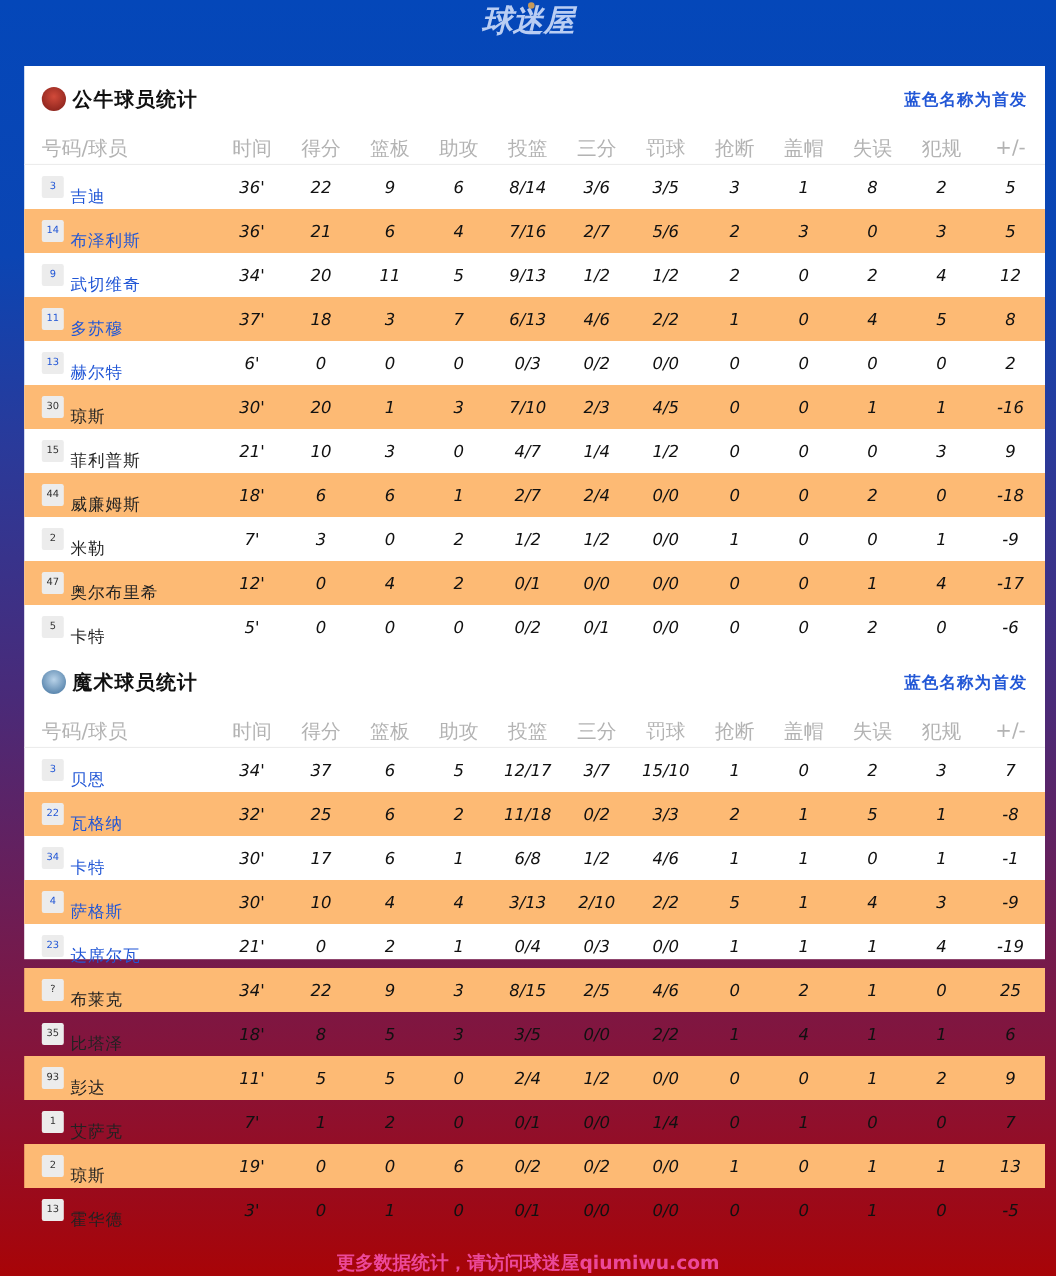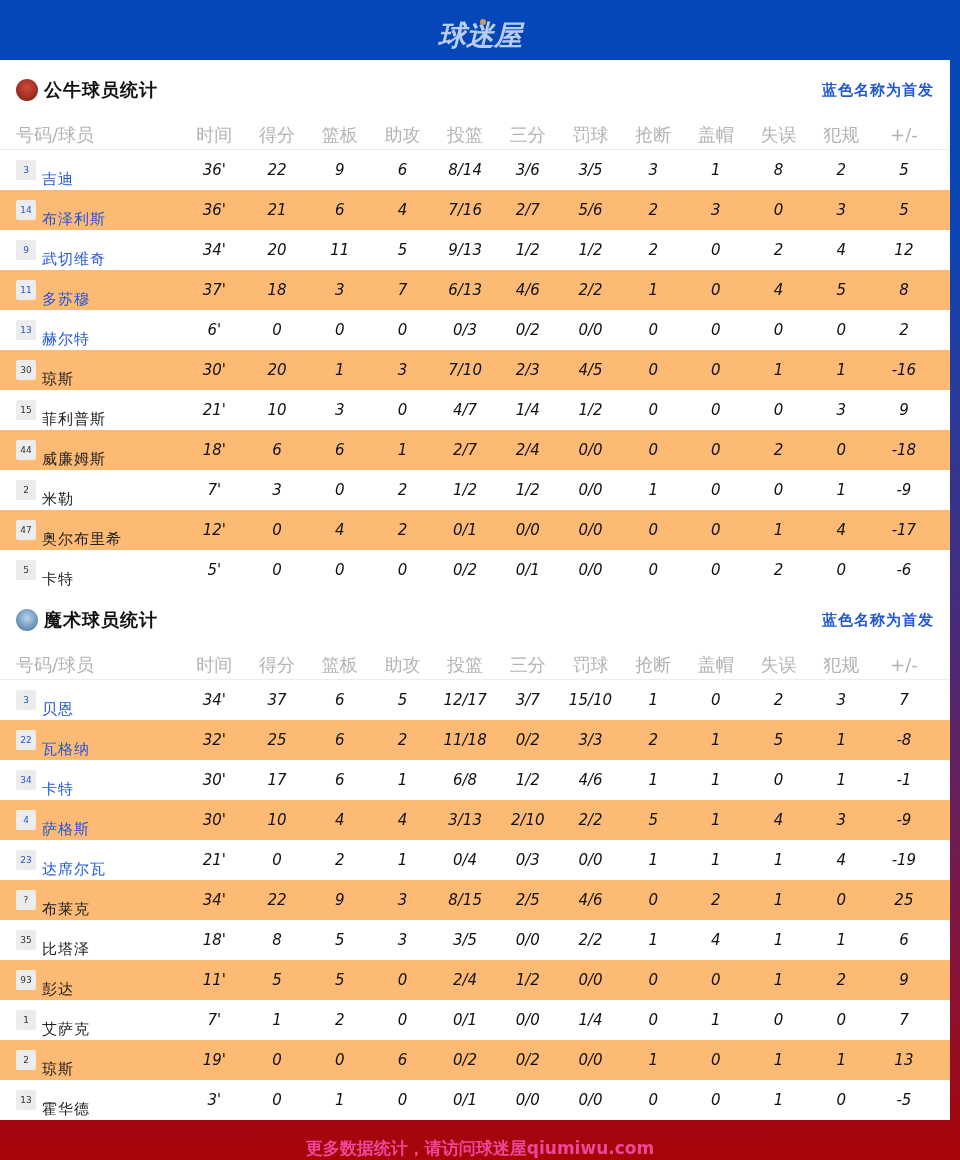--- a/index.html
+++ b/index.html
@@ -5,34 +5,34 @@
   * { box-sizing: border-box; margin: 0; padding: 0; }
   html, body { width: 960px; height: 1160px; }
   body {
     font-family: "DejaVu Sans", "Liberation Sans", sans-serif;
     background: linear-gradient(180deg, #0447b9 0%, #0b45b3 20%, #2a3a9a 35%, #4a2a78 55%, #6a1e58 70%, #8a1235 85%, #a80407 100%);
     position: relative;
     overflow: hidden;
   }
   .topbar {
     height: 72px;
-    display: flex; align-items: center; justify-content: center;
+    display: flex; justify-content: center;
   }
   .logo {
     font-size: 28px; font-weight: bold; font-style: italic;
     color: #b9cdf3; letter-spacing: 0px;
     position: relative;
   }
   .logo-dot {
     position: absolute; width: 6px; height: 6px; border-radius: 50%;
     background: #c79a5a; top: 2px; left: 42px;
   }
   .panel {
-    position: absolute; left: 0; right: 10px; top: 60px;
-    height: 1060px; background: #ffffff;
+    position: absolute; left: 22px; right: 10px; top: 60px;
+    height: 812px; background: #ffffff;
   }
   .section-head {
     height: 60px; display: flex; align-items: center; justify-content: space-between;
     padding: 0 16px 0 16px;
   }
   .team-title { display: flex; align-items: center; gap: 6px; }
   .team-logo {
     width: 22px; height: 22px; border-radius: 50%;
     display: inline-flex; align-items: center; justify-content: center;
     font-size: 7px; font-weight: bold; color: #fff;

